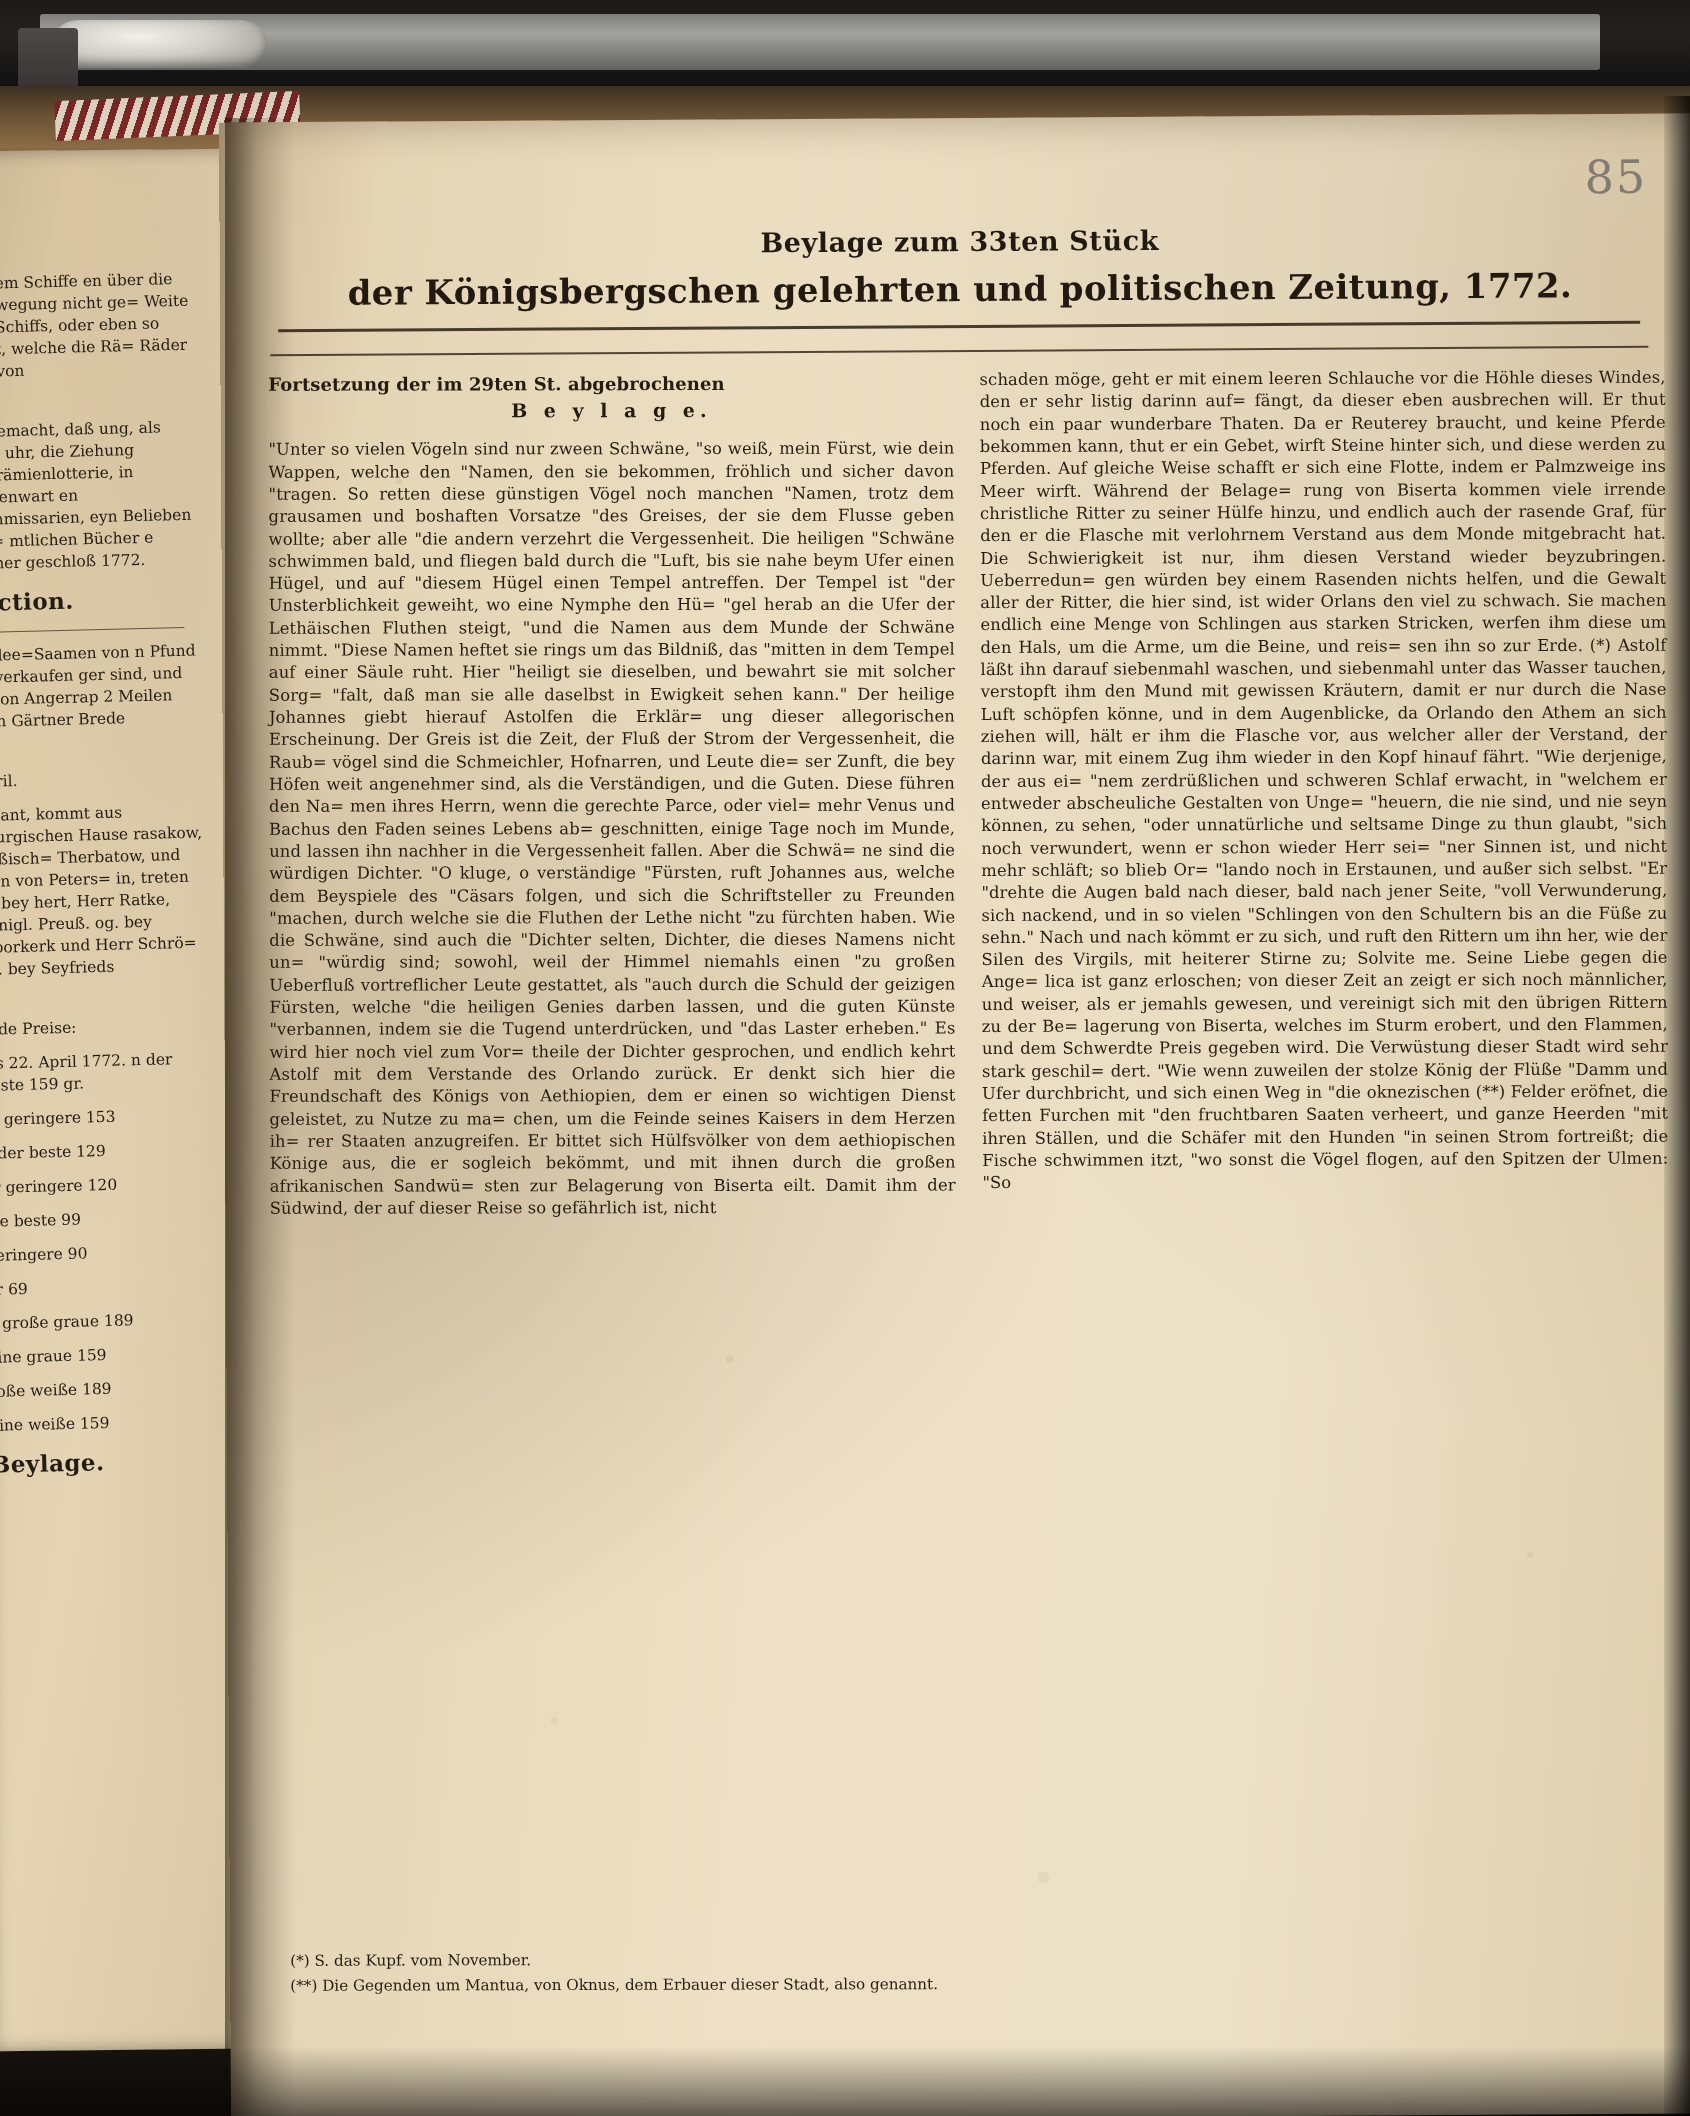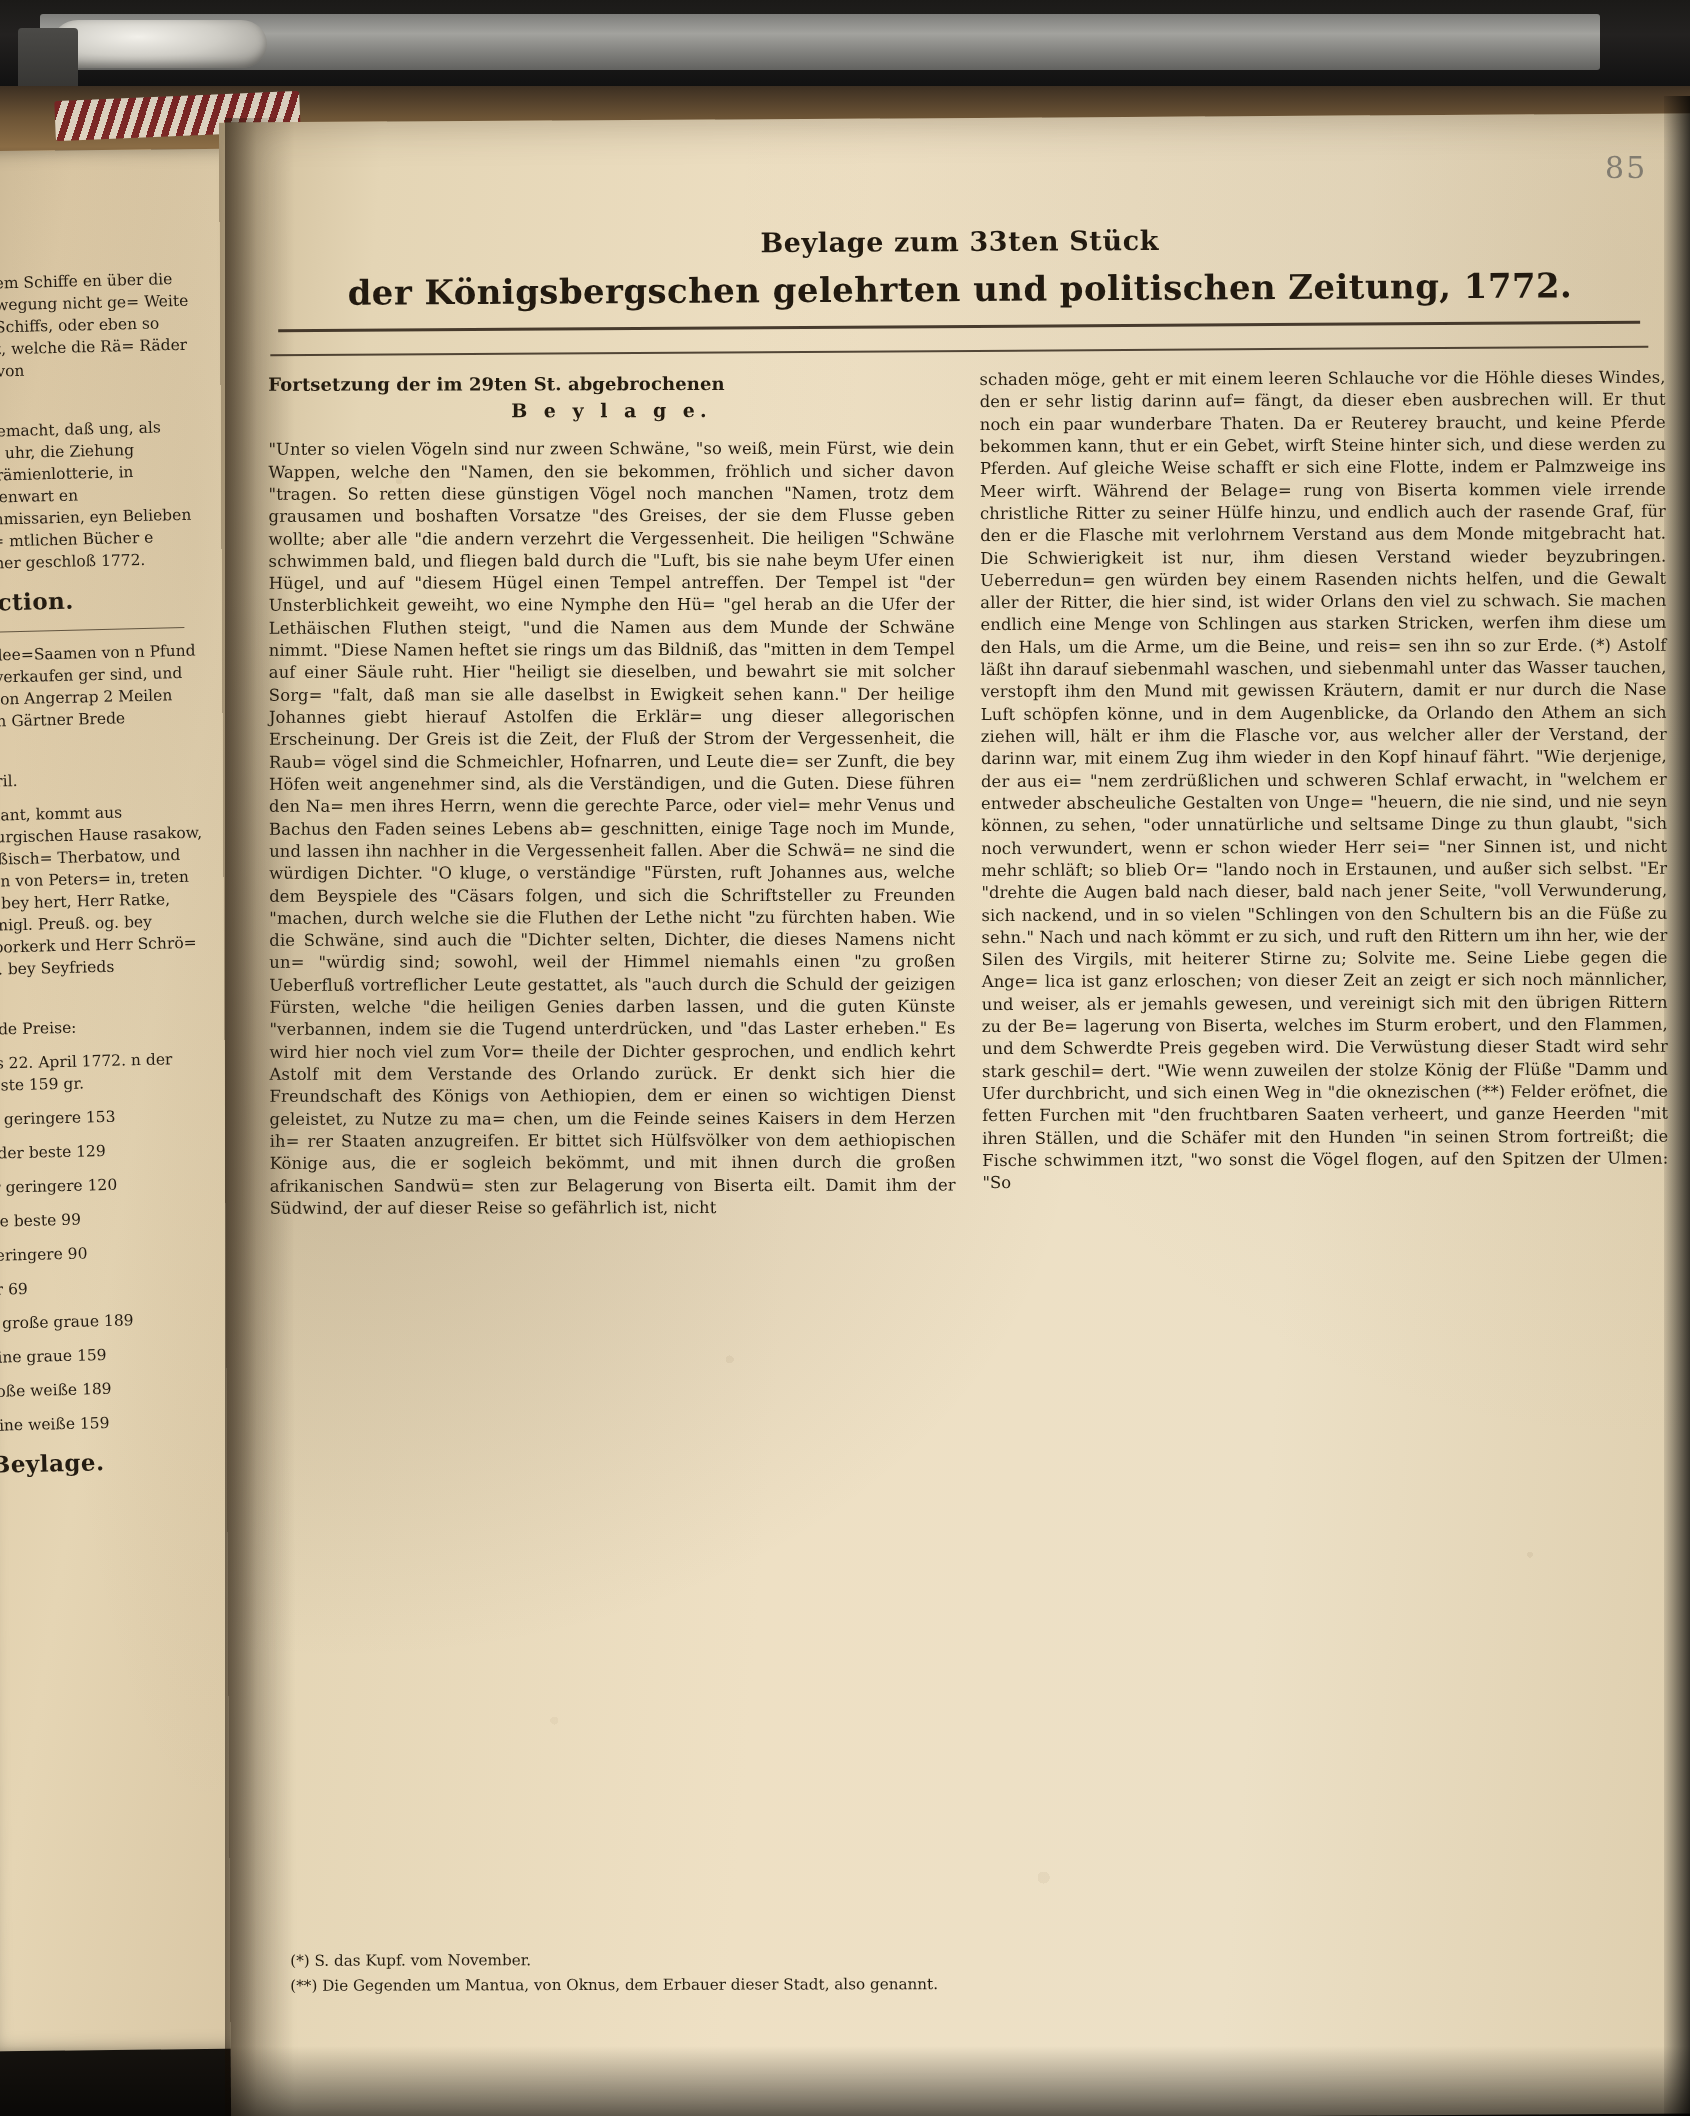--- a/index.html
+++ b/index.html
@@ -136,21 +136,21 @@
       radial-gradient(circle at 88% 72%, rgba(120,95,60,.09) 0 3px, transparent 3px),
       radial-gradient(circle at 55% 88%, rgba(120,95,60,.07) 0 6px, transparent 6px),
       radial-gradient(circle at 22% 80%, rgba(120,95,60,.06) 0 4px, transparent 4px);
     pointer-events: none;
   }
 
   .folio {
     position: absolute;
     right: 52px; top: 36px;
     font-family: "DejaVu Serif", serif;
-    font-size: 30px;
+    font-size: 46px;
     color: #6d6a63;
     letter-spacing: 2px;
     opacity: .8;
   }
 
   .masthead {
     position: absolute;
     left: 0; right: 0; top: 108px;
     text-align: center;
     color: #221a10;

